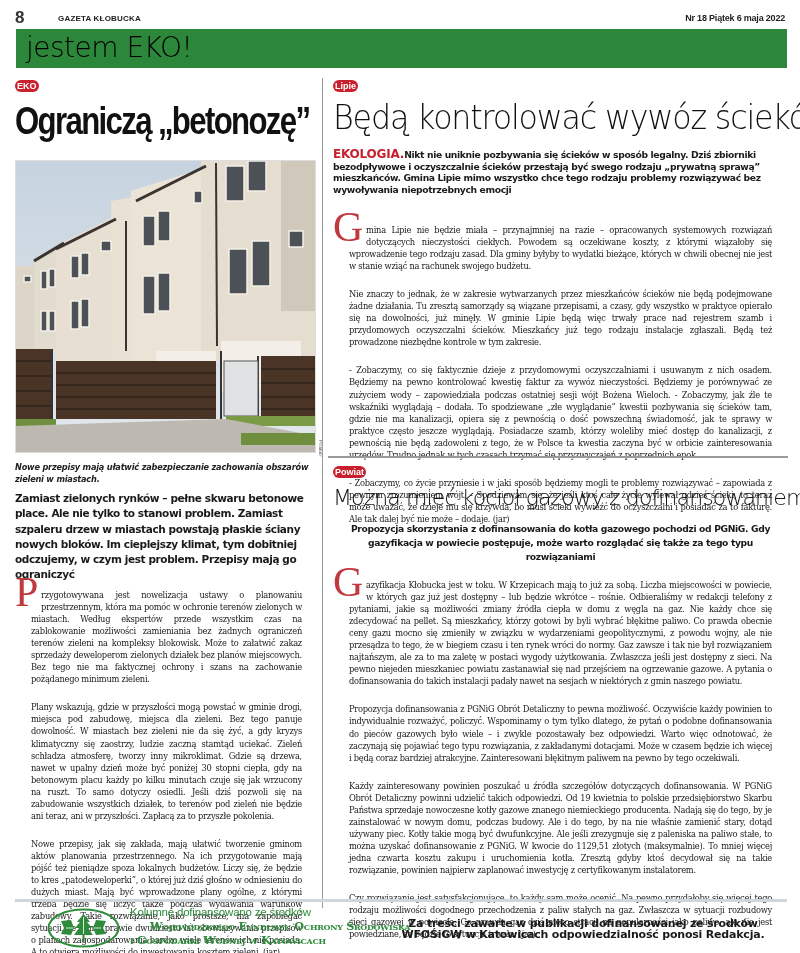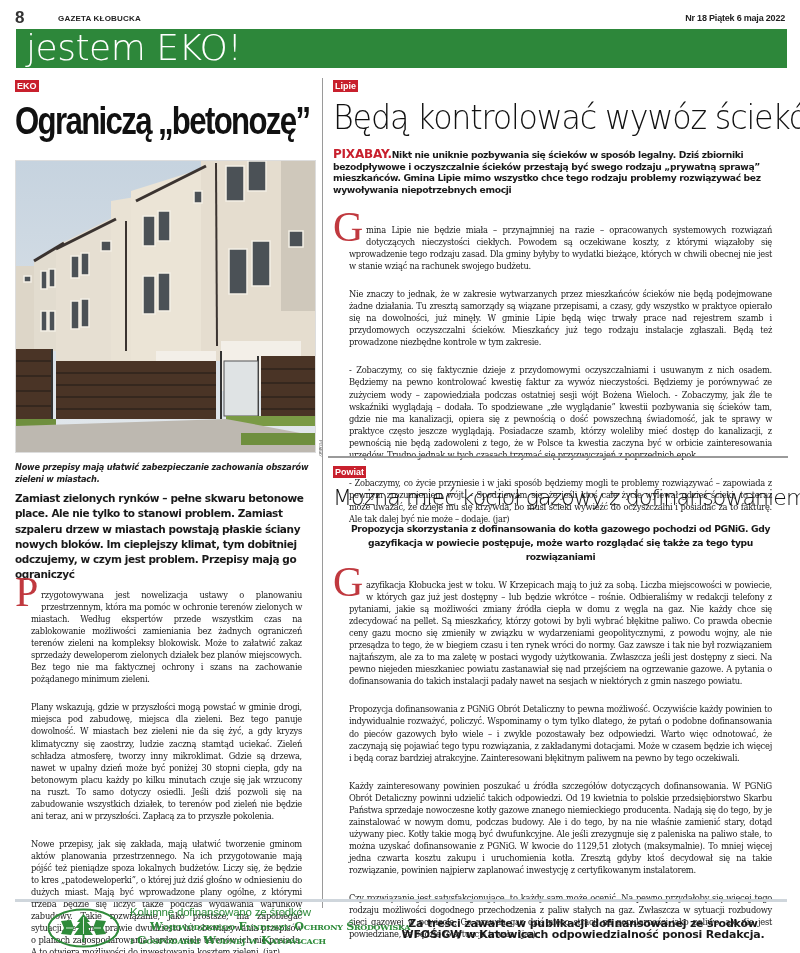--- a/index.html
+++ b/index.html
@@ -4,24 +4,24 @@
 <style>
   * { box-sizing: border-box; margin: 0; padding: 0; }
   html, body { width: 800px; height: 953px; background: #ffffff; overflow: hidden; }
   body { position: relative; font-family: "DejaVu Serif", serif; color: #1a1a1a; }
 
   
   .page-num { position: absolute; left: 15px; top: 8px; font-family: "Liberation Sans", sans-serif; font-weight: bold; font-size: 17px; color: #333; }
   .paper-name { position: absolute; left: 42px; top: 14px; font-family: "Liberation Sans", sans-serif; font-weight: bold; font-size: 8px; letter-spacing: 0.2px; color: #222; margin-left: 16px; }
   .issue-info { position: absolute; right: 15px; top: 13px; font-family: "Liberation Sans", sans-serif; font-weight: bold; font-size: 9px; color: #222; letter-spacing: -0.2px; }
   .banner { position: absolute; left: 16px; top: 29px; width: 771px; height: 39px; background: #2d873a; }
-  .banner-title { position: absolute; left: 10px; top: -2px; font-family: "DejaVu Sans", sans-serif; font-weight: 200; font-size: 36px; color: #ffffff; letter-spacing: -0.5px; line-height: 42px; }
-
-  
-  .tag { position: absolute; background: #c8202d; color: #fff; font-family: "Liberation Sans", sans-serif; font-weight: bold; font-size: 9px; padding: 0 2px; line-height: 12px; height: 12px; }
+  .banner-title { position: absolute; left: 10px; top: -2px; font-family: "DejaVu Sans", sans-serif; font-weight: 200; font-size: 28px; color: #000000; letter-spacing: -0.5px; line-height: 42px; }
+
+  
+  .tag { position: absolute; background: #c8202d; color: #fff; font-family: "Liberation Sans", sans-serif; font-weight: bold; font-size: 9px; padding: 0 2px; line-height: 12px; height: 12px; border-radius: 6px; }
   .left-headline { position: absolute; left: 15px; top: 99px; font-family: "Liberation Sans", sans-serif; font-weight: 900; font-size: 38px; letter-spacing: -2px; color: #111; transform: scaleX(0.82); transform-origin: left top; white-space: nowrap; line-height: 44px; }
   .photo { position: absolute; left: 15px; top: 160px; width: 301px; height: 293px; overflow: hidden; background: #cfd9e3; border: 1px solid #ddd; }
   .caption { position: absolute; left: 15px; top: 461px; width: 305px; font-family: "DejaVu Sans", sans-serif; font-style: italic; font-weight: bold; font-size: 8.2px; line-height: 12px; color: #222; letter-spacing: -0.2px; }
   .credit { position: absolute; left: 318px; top: 440px; font-size: 4px; color: #666; writing-mode: vertical-rl; font-family: "Liberation Sans", sans-serif; }
   .left-lead { position: absolute; left: 15px; top: 491px; width: 305px; font-family: "DejaVu Sans", sans-serif; font-weight: bold; font-size: 10.5px; line-height: 15.3px; color: #1a1a1a; letter-spacing: -0.4px; }
   .body-text { font-family: "DejaVu Serif", serif; font-size: 8.3px; line-height: 12.05px; color: #1a1a1a; text-align: justify; letter-spacing: -0.25px; }
   .left-body { position: absolute; left: 15px; top: 573px; width: 303px; }
   .dropcap { float: left; font-family: "Liberation Serif", serif; font-size: 42px; line-height: 34px; color: #c0393f; margin: 2px 3px 0 0; }
   .body-text p { margin: 16px; }
 
@@ -153,21 +153,21 @@
   <p>rzygotowywana jest nowelizacja ustawy o planowaniu przestrzennym, która ma pomóc w ochronie terenów zielonych w miastach. Według ekspertów przede wszystkim czas na zablokowanie możliwości zamieniania bez żadnych ograniczeń terenów zieleni na kompleksy blokowisk. Może to załatwić zakaz sprzedaży deweloperom zielonych działek bez planów miejscowych. Bez tego nie ma faktycznej ochrony i szans na zachowanie pożądanego minimum zieleni.</p>
   <p>Plany wskazują, gdzie w przyszłości mogą powstać w gminie drogi, miejsca pod zabudowę, miejsca dla zieleni. Bez tego panuje dowolność. W miastach bez zieleni nie da się żyć, a gdy kryzys klimatyczny się zaostrzy, ludzie zaczną stamtąd uciekać. Zieleń schładza atmosferę, tworzy inny mikroklimat. Gdzie są drzewa, nawet w upalny dzień może być poniżej 30 stopni ciepła, gdy na betonowym placu każdy po kilku minutach czuje się jak wrzucony na ruszt. To samo dotyczy osiedli. Jeśli dziś pozwoli się na zabudowanie wszystkich działek, to terenów pod zieleń nie będzie ani teraz, ani w przyszłości. Zapłacą za to przyszłe pokolenia.</p>
   <p>Nowe przepisy, jak się zakłada, mają ułatwić tworzenie gminom aktów planowania przestrzennego. Na ich przygotowanie mają pójść też pieniądze spoza lokalnych budżetów. Liczy się, że będzie to kres „patodeweloperki”, o której już dziś głośno w odniesieniu do dużych miast. Mają być wprowadzone plany ogólne, z którymi trzeba będzie się liczyć także podczas wydawania warunków zabudowy. Takie rozwiązanie, jako prostsze, ma zapobiegać sytuacji, że mimo prawie dwudziestu lat obowiązywania przepisów o planach zagospodarowania bardzo wiele terenów ich nie posiada. A to otwiera możliwości do inwestowania kosztem zieleni. (jar)</p>
 </div>
 
 <div class="col-divider"></div>
 
 <div class="tag" style="left:333px; top:80px;">Lipie</div>
 <div class="rt-headline">Będą kontrolować wywóz ścieków</div>
 <div class="rt-lead">
-  <span class="kicker">PIXABAY.</span><span>Nikt nie uniknie pozbywania się ścieków w sposób legalny. Dziś zbiorniki bezodpływowe i oczyszczalnie ścieków przestają być swego rodzaju „prywatną sprawą” mieszkańców. Gmina Lipie mimo wszystko chce tego rodzaju problemy rozwiązywać bez wywoływania niepotrzebnych emocji</span>
+  <span class="kicker">EKOLOGIA.</span><span>Nikt nie uniknie pozbywania się ścieków w sposób legalny. Dziś zbiorniki bezodpływowe i oczyszczalnie ścieków przestają być swego rodzaju „prywatną sprawą” mieszkańców. Gmina Lipie mimo wszystko chce tego rodzaju problemy rozwiązywać bez wywoływania niepotrzebnych emocji</span>
 </div>
 <div class="rt-body body-text">
   <span class="dropcap">G</span>
   <p>mina Lipie nie będzie miała – przynajmniej na razie – opracowanych systemowych rozwiązań dotyczących nieczystości ciekłych. Powodem są oczekiwane koszty, z którymi wiązałoby się wprowadzenie tego rodzaju zasad. Dla gminy byłyby to wydatki bieżące, których w chwili obecnej nie jest w stanie wziąć na rachunek swojego budżetu.</p>
   <p>Nie znaczy to jednak, że w zakresie wytwarzanych przez mieszkańców ścieków nie będą podejmowane żadne działania. Tu zresztą samorządy są wiązane przepisami, a czasy, gdy wszystko w praktyce opierało się na dowolności, już minęły. W gminie Lipie będą więc trwały prace nad rejestrem szamb i przydomowych oczyszczalni ścieków. Mieszkańcy już tego rodzaju instalacje zgłaszali. Będą też prowadzone niezbędne kontrole w tym zakresie.</p>
   <p>- Zobaczymy, co się faktycznie dzieje z przydomowymi oczyszczalniami i usuwanym z nich osadem. Będziemy na pewno kontrolować kwestię faktur za wywóz nieczystości. Będziemy je porównywać ze zużyciem wody – zapowiedziała podczas ostatniej sesji wójt Bożena Wieloch. - Zobaczymy, jak źle te wskaźniki wyglądają – dodała. To spodziewane „złe wyglądanie” kwestii pozbywania się ścieków tam, gdzie nie ma kanalizacji, opiera się z pewnością o dość powszechną świadomość, jak te sprawy w praktyce często jeszcze wyglądają. Posiadacze szamb, którzy woleliby mieć dostęp do kanalizacji, z pewnością nie będą zadowoleni z tego, że w Polsce ta kwestia zaczyna być w orbicie zainteresowania urzędów. Trudno jednak w tych czasach trzymać się przyzwyczajeń z poprzednich epok.</p>
   <p>- Zobaczymy, co życie przyniesie i w jaki sposób będziemy mogli te problemy rozwiązywać – zapowiada z pewnym zrozumieniem wójt. - Spodziewam się, że jeśli ktoś całe życie wylewał gdzieś ścieki, to teraz może uważać, że dzieje mu się krzywda, bo musi ścieki wywieźć do oczyszczalni i posiadać za to fakturę. Ale tak dalej być nie może – dodaje. (jar)</p>
 </div>
 
 <div class="h-rule"></div>

